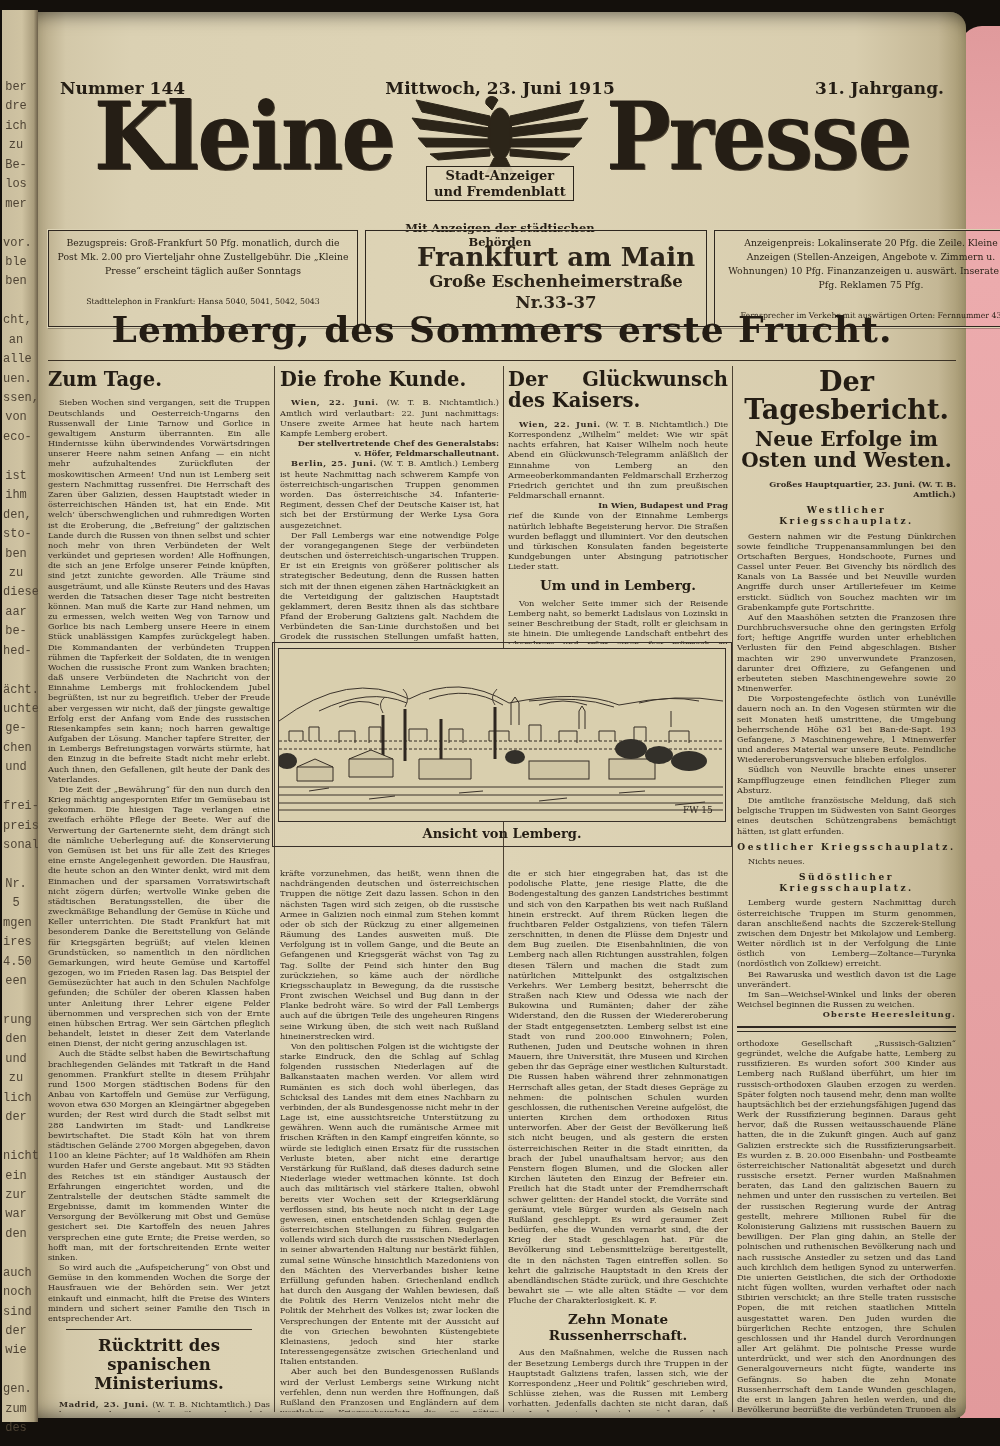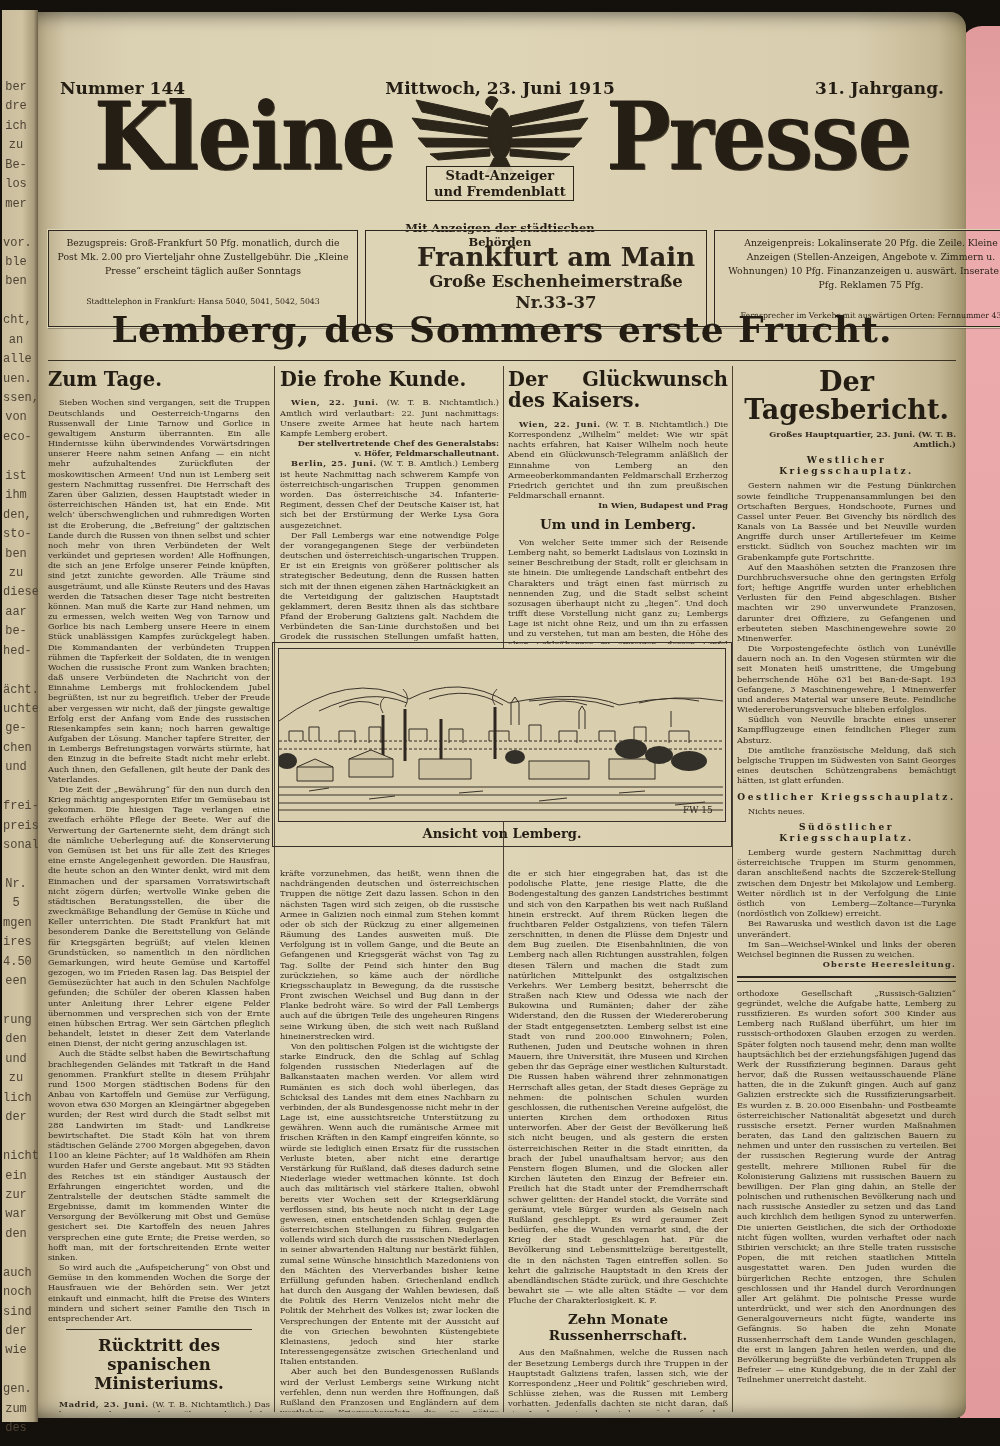--- a/index.html
+++ b/index.html
@@ -254,33 +254,35 @@
         <p class="b">Aber auch bei den Bundesgenossen Rußlands wird der Verlust Lembergs seine Wirkung nicht verfehlen, denn nun werden ihre Hoffnungen, daß Rußland den Franzosen und Engländern auf dem westlichen Kriegsschauplatz die so nötige Entlastung bringen werde, noch geringer als bisher. Und da auch der Eintritt Italiens in den Krieg für die übrigen Kriegsschauplätze keine Erleichterung gebracht hat, so kann man es wohl verstehen, daß sich im Lager unserer Feinde die Friedensstimmen mehren. Besonders in Rußland selbst ist schon eine starke Unzufriedenheit über den unglücklichen Krieg ausgebrochen, die sich in verschiedenen Richtungen äußert.</p>
 
       </div>
     </div>
 
     <div id="col3" class="col abs">
       <div class="pre">
         <div class="colhead">Der Glückwunsch des Kaisers.</div>
         <p class="b"><span class="lead">Wien, 22. Juni.</span><span> (W. T. B. Nichtamtlich.) Die Korrespondenz „Wilhelm“ meldet: Wie wir spät nachts erfahren, hat Kaiser Wilhelm noch heute Abend ein Glückwunsch-Telegramm anläßlich der Einnahme von Lemberg an den Armeeoberkommandanten Feldmarschall Erzherzog Friedrich gerichtet und ihn zum preußischen Feldmarschall ernannt.</span></p>
         <p class="b centerline">In Wien, Budapest und Prag</p>
+        <p class="b ni">rief die Kunde von der Einnahme Lembergs natürlich lebhafte Begeisterung hervor. Die Straßen wurden beflaggt und illuminiert. Vor den deutschen und türkischen Konsulaten fanden begeisterte Kundgebungen unter Absingung patriotischer Lieder statt.</p>
         <div class="subhead2">Um und in Lemberg.</div>
         <p class="b">Von welcher Seite immer sich der Reisende Lemberg naht, so bemerkt Ladislaus von Lozinski in seiner Beschreibung der Stadt, rollt er gleichsam in sie hinein. Die umliegende Landschaft entbehrt des Charakters und trägt einen fast mürrisch zu nennenden Zug, und die Stadt selbst scheint sozusagen überhaupt nicht zu „liegen“. Und doch trifft diese Vorstellung nicht ganz zu; Lembergs Lage ist nicht ohne Reiz, und um ihn zu erfassen und zu verstehen, tut man am besten, die Höhe des alten Schloßberges zu ersteigen, dessen Gipfel heute Franz-Josefs-Berg heißt. Da sieht man, daß Lemberg sich in einen ziemlich tiefen Kessel schmiegt, der ringsum von Anhöhen umgeben ist. Das Flüßchen Peltew hat die Hochebene hier in dieser Weise in Hügeln und Höhen getrennt; heut ist vom Peltew in der Stadt Lemberg nicht mehr viel zu merken, da sein häßlicher Lauf längst überwölbt worden ist. Die Hochebene aber, durch</p>
       </div>
       <div class="gap"></div>
       <div class="post">
         <p class="b ni">die er sich hier eingegraben hat, das ist die podolische Platte, jene riesige Platte, die die Bodengestaltung des ganzen Landstriches bestimmt und sich von den Karpathen bis weit nach Rußland hinein erstreckt. Auf ihrem Rücken liegen die fruchtbaren Felder Ostgaliziens, von tiefen Tälern zerschnitten, in denen die Flüsse dem Dnjestr und dem Bug zueilen. Die Eisenbahnlinien, die von Lemberg nach allen Richtungen ausstrahlen, folgen diesen Tälern und machen die Stadt zum natürlichen Mittelpunkt des ostgalizischen Verkehrs. Wer Lemberg besitzt, beherrscht die Straßen nach Kiew und Odessa wie nach der Bukowina und Rumänien; daher der zähe Widerstand, den die Russen der Wiedereroberung der Stadt entgegensetzten. Lemberg selbst ist eine Stadt von rund 200.000 Einwohnern; Polen, Ruthenen, Juden und Deutsche wohnen in ihren Mauern, ihre Universität, ihre Museen und Kirchen geben ihr das Gepräge einer westlichen Kulturstadt. Die Russen haben während ihrer zehnmonatigen Herrschaft alles getan, der Stadt dieses Gepräge zu nehmen: die polnischen Schulen wurden geschlossen, die ruthenischen Vereine aufgelöst, die unierten Kirchen dem orthodoxen Ritus unterworfen. Aber der Geist der Bevölkerung ließ sich nicht beugen, und als gestern die ersten österreichischen Reiter in die Stadt einritten, da brach der Jubel unaufhaltsam hervor; aus den Fenstern flogen Blumen, und die Glocken aller Kirchen läuteten den Einzug der Befreier ein. Freilich hat die Stadt unter der Fremdherrschaft schwer gelitten: der Handel stockt, die Vorräte sind geräumt, viele Bürger wurden als Geiseln nach Rußland geschleppt. Es wird geraumer Zeit bedürfen, ehe die Wunden vernarbt sind, die der Krieg der Stadt geschlagen hat. Für die Bevölkerung sind Lebensmittelzüge bereitgestellt, die in den nächsten Tagen eintreffen sollen. So kehrt die galizische Hauptstadt in den Kreis der abendländischen Städte zurück, und ihre Geschichte bewahrt sie — wie alle alten Städte — vor dem Fluche der Charakterlosigkeit.   K. F.</p>
         <div class="subhead2">Zehn Monate Russenherrschaft.</div>
         <p class="b">Aus den Maßnahmen, welche die Russen nach der Besetzung Lembergs durch ihre Truppen in der Hauptstadt Galiziens trafen, lassen sich, wie der Korrespondenz „Heer und Politik“ geschrieben wird, Schlüsse ziehen, was die Russen mit Lemberg vorhatten. Jedenfalls dachten sie nicht daran, daß sie Lemberg jemals wieder würden aufgeben müssen. Schon am 14. September wurde in Petersburg die russisch-</p>
       </div>
     </div>
 
     <div id="col4" class="col abs">
       <div class="tagh1">Der Tagesbericht.</div>
+      <div class="tagh2">Neue Erfolge im Osten und Westen.</div>
       <p class="b centerline">Großes Hauptquartier, 23. Juni. (W. T. B. Amtlich.)</p>
       <div class="spacedhead">Westlicher Kriegsschauplatz.</div>
       <p class="b">Gestern nahmen wir die Festung Dünkirchen sowie feindliche Truppenansammlungen bei den Ortschaften Bergues, Hondschoote, Furnes und Cassel unter Feuer. Bei Givenchy bis nördlich des Kanals von La Bassée und bei Neuville wurden Angriffe durch unser Artilleriefeuer im Keime erstickt. Südlich von Souchez machten wir im Grabenkampfe gute Fortschritte.</p>
       <p class="b">Auf den Maashöhen setzten die Franzosen ihre Durchbruchsversuche ohne den geringsten Erfolg fort; heftige Angriffe wurden unter erheblichen Verlusten für den Feind abgeschlagen. Bisher machten wir 290 unverwundete Franzosen, darunter drei Offiziere, zu Gefangenen und erbeuteten sieben Maschinengewehre sowie 20 Minenwerfer.</p>
       <p class="b">Die Vorpostengefechte östlich von Lunéville dauern noch an. In den Vogesen stürmten wir die seit Monaten heiß umstrittene, die Umgebung beherrschende Höhe 631 bei Ban-de-Sapt. 193 Gefangene, 3 Maschinengewehre, 1 Minenwerfer und anderes Material war unsere Beute. Feindliche Wiedereroberungsversuche blieben erfolglos.</p>
       <p class="b">Südlich von Neuville brachte eines unserer Kampfflugzeuge einen feindlichen Flieger zum Absturz.</p>
       <p class="b">Die amtliche französische Meldung, daß sich belgische Truppen im Südwesten von Saint Georges eines deutschen Schützengrabens bemächtigt hätten, ist glatt erfunden.</p>
       <div class="spacedhead">Oestlicher Kriegsschauplatz.</div>
       <p class="b">Nichts neues.</p>
       <div class="spacedhead">Südöstlicher Kriegsschauplatz.</div>

